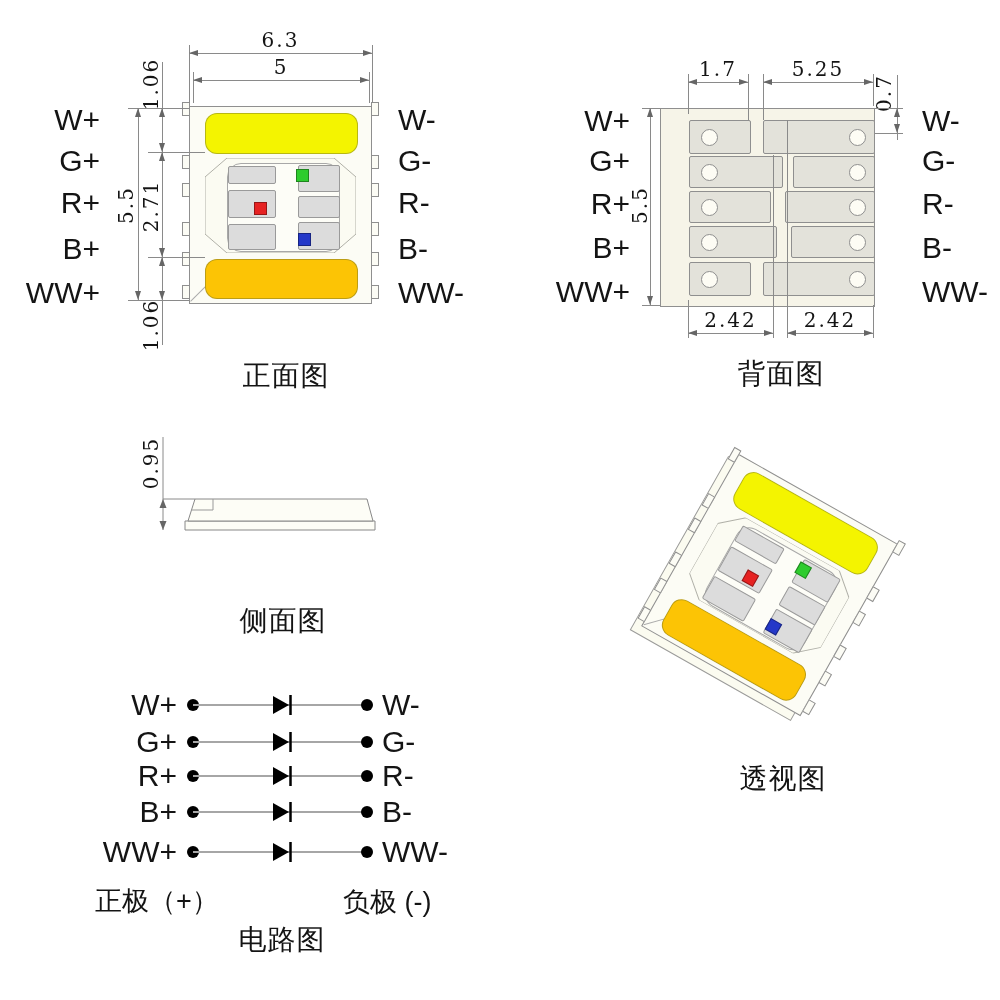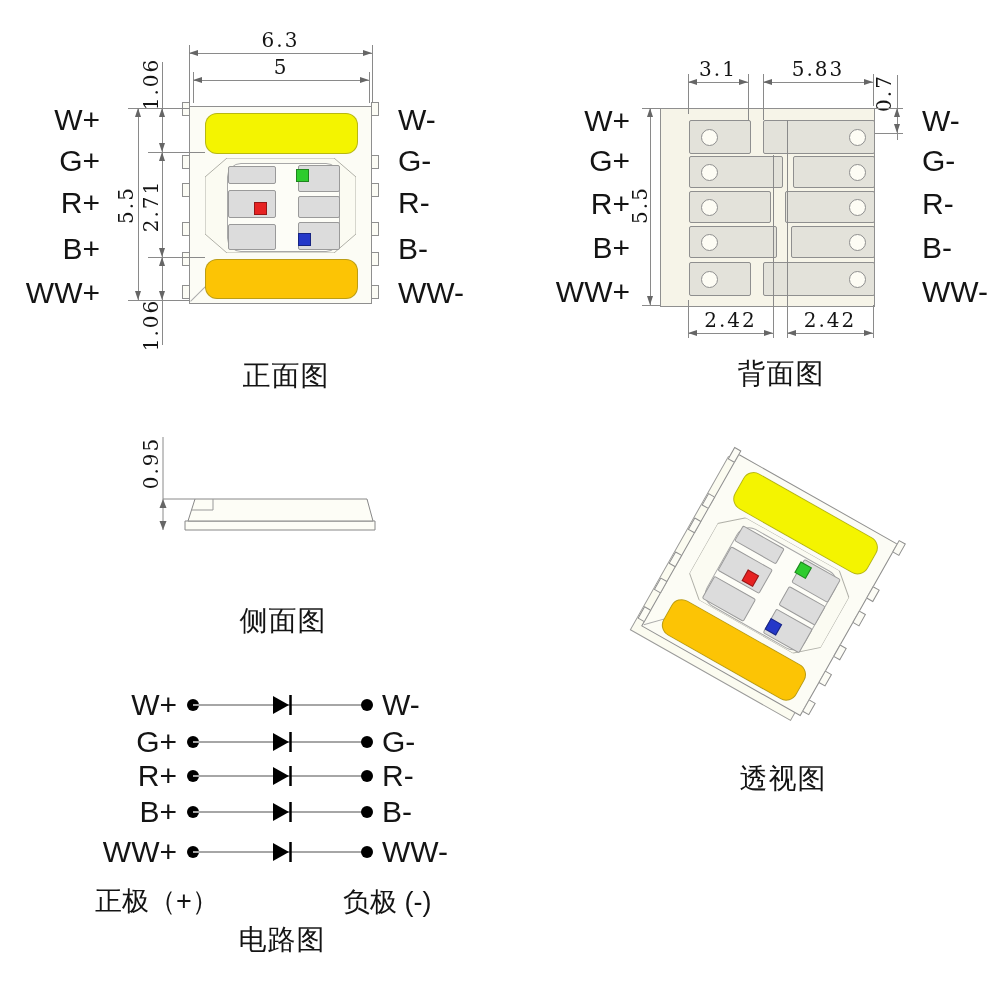--- a/index.html
+++ b/index.html
@@ -89,22 +89,22 @@
     <div class="bpad abs" style="left: 28px; top: 117px; width: 86px; height: 30px;"></div>
     <div class="bpad abs" style="left: 130px; top: 117px; width: 82px; height: 30px;"></div>
     <div class="hole abs" style="left: 39.5px; top: 124.5px;"></div>
     <div class="hole abs" style="left: 187.5px; top: 124.5px;"></div>
     <div class="bpad abs" style="left: 28px; top: 153px; width: 60px; height: 32px;"></div>
     <div class="bpad abs" style="left: 102px; top: 153px; width: 110px; height: 32px;"></div>
     <div class="hole abs" style="left: 39.5px; top: 161.5px;"></div>
     <div class="hole abs" style="left: 187.5px; top: 161.5px;"></div>
   </div>
 
-<div class="dim" style="left:688px;top:57px;width:60px">3.1</div>
-<div class="dim" style="left:763px;top:57px;width:110px">5.83</div>
+<div class="dim" style="left:688px;top:57px;width:60px">1.7</div>
+<div class="dim" style="left:763px;top:57px;width:110px">5.25</div>
 <div class="dim vdim" style="left:854px;top:81px;width:60px">0.7</div>
 <div class="dim vdim" style="left:610px;top:193px;width:60px">5.5</div>
 <div class="dim" style="left:688px;top:308px;width:85px">2.42</div>
 <div class="dim" style="left:787px;top:308px;width:86px">2.42</div>
 <div class="cn" style="left:711px;top:359px;width:140px">背面图</div>
 
 <div class="abs" style="left:140px;top:430px;width:245px;height:108px">
   <svg width="245" height="108" viewBox="0 0 245 108">
     <path d="M45,91 H235 V100 H45 Z" fill="#fdfdf6" stroke="#888" stroke-width="1"></path>
     <path d="M55,69 L227,69 L233,91 L48,91 Z" fill="#fdfdf6" stroke="#888" stroke-width="1"></path>

